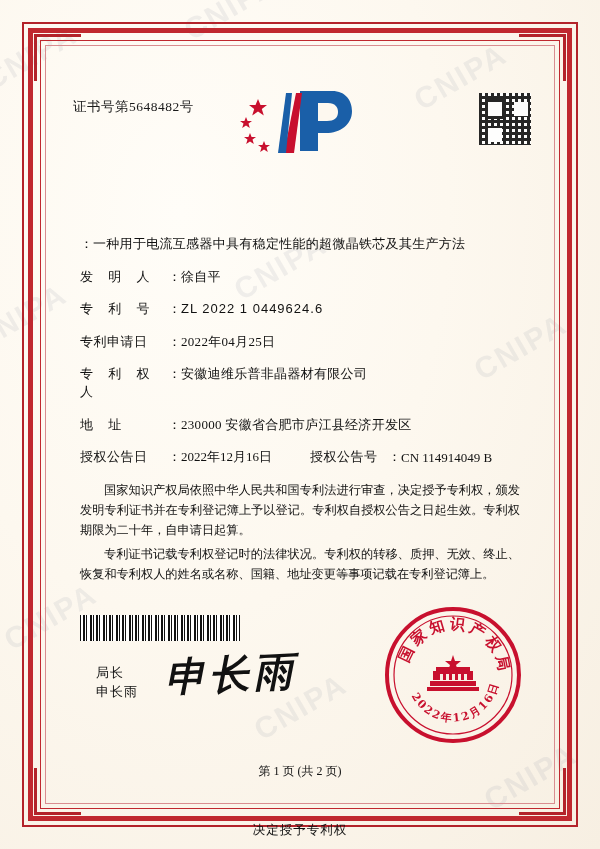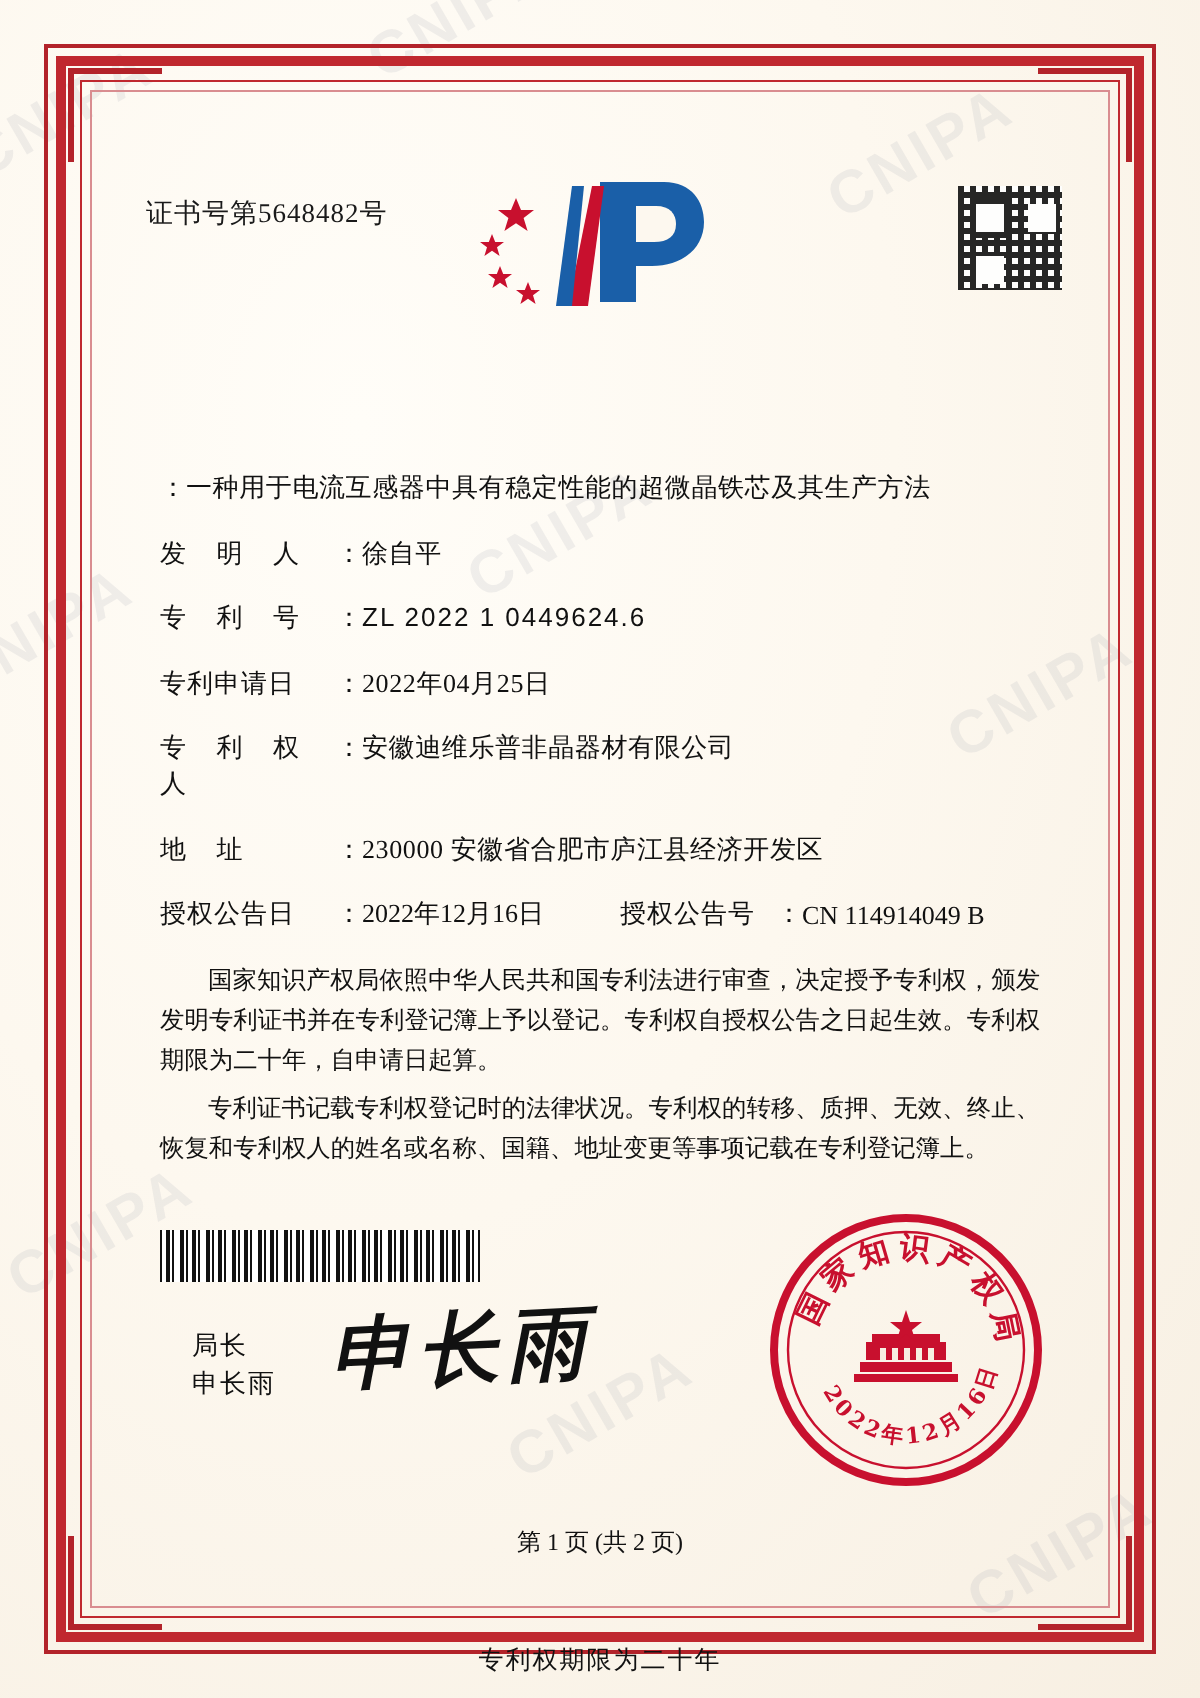--- a/index.html
+++ b/index.html
@@ -409,15 +409,15 @@
           <rect x="81" y="69" width="3" height="6" fill="#f7efe2"></rect>
           <polygon points="70,50 72,56 78,56 73,60 75,66 70,62 65,66 67,60 62,56 68,56"></polygon>
         </g>
       </svg>
     </div>
 
     <div class="page-no">第 1 页 (共 2 页)</div>
 
   </div>
 
-  <div class="footer-note">专利权期限为二十年</div>
+  <div class="footer-note">决定授予专利权</div>
 
 </div>
 
 </body></html>

